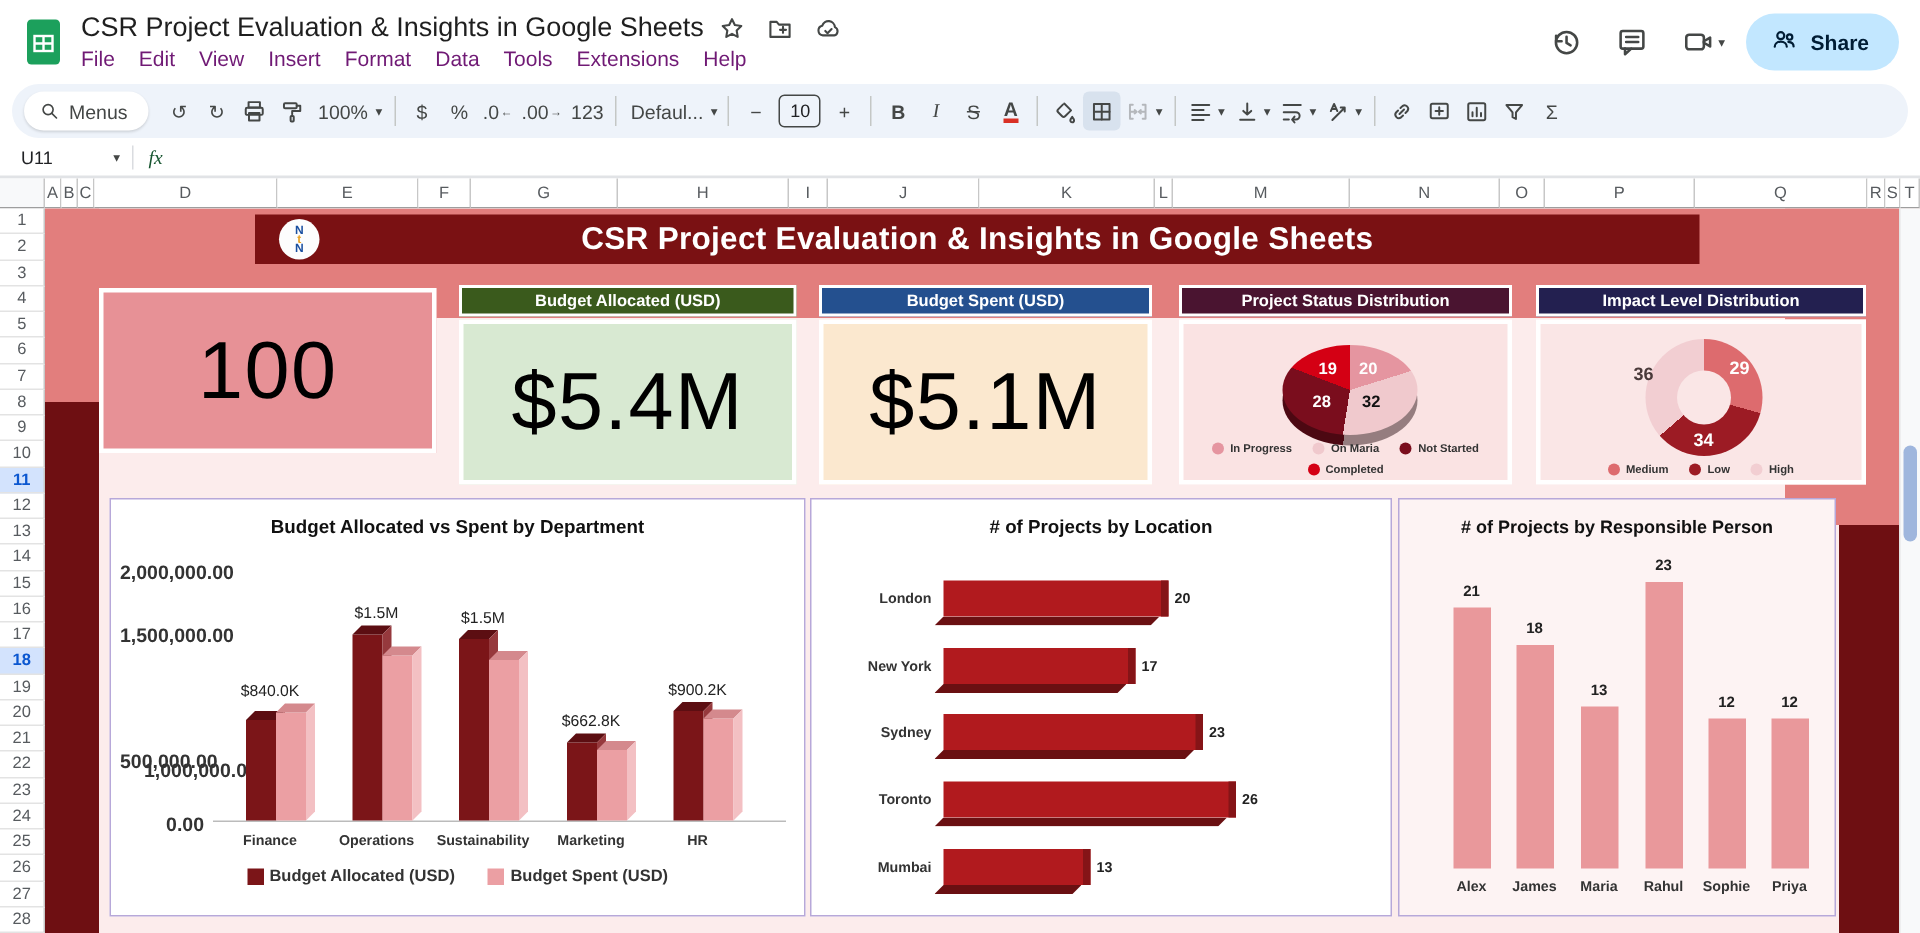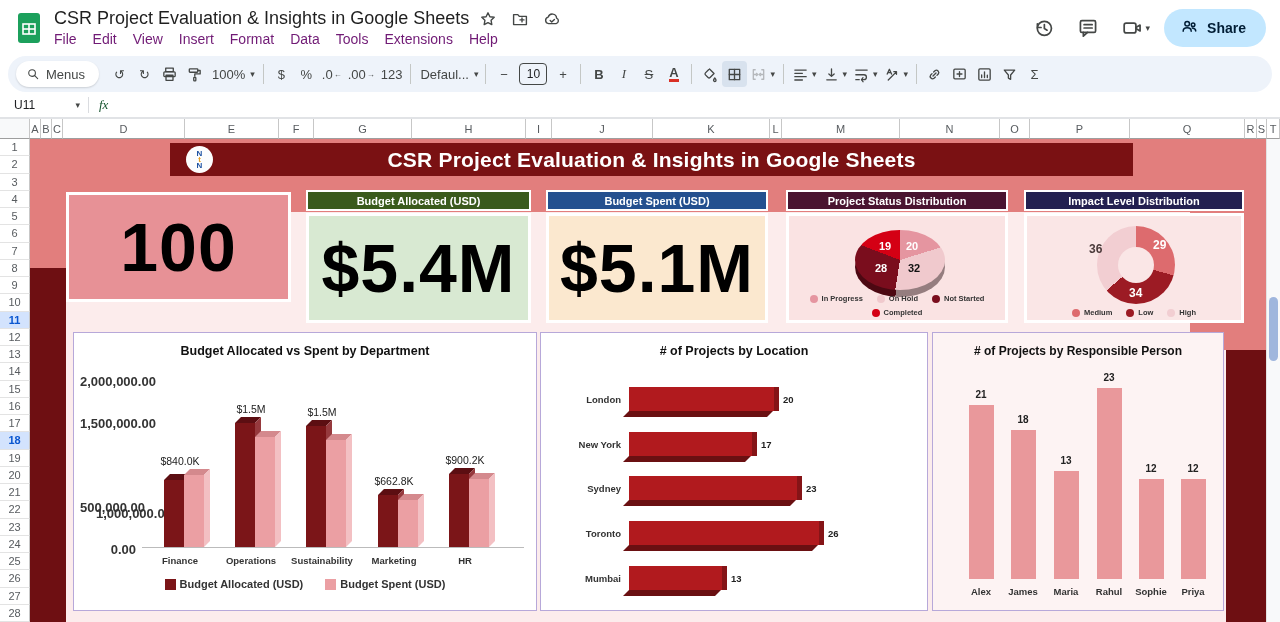--- a/index.html
+++ b/index.html
@@ -69,21 +69,21 @@
   .banner-title { color:#fff; font-weight:bold; font-size:21px; letter-spacing:.2px; }
   .banner-logo { position:absolute; left:16px; top:3px; width:27px; height:27px; border-radius:50%; background:#fdfdfd;
     display:flex; flex-direction:column; align-items:center; justify-content:center; line-height:6px; }
   .banner-logo span { font-size:8px; font-weight:bold; }
 
   .card { position:absolute; top:51px; }
   .card-h { height:21px; border:2px solid #fff; display:flex; align-items:center; justify-content:center;
     color:#fff; font-weight:bold; font-size:11px; }
   .card-b { margin-top:2px; height:110px; border:3px solid #fff; position:relative;
     display:flex; align-items:center; justify-content:center; }
-  .kpi-val { font-size:68px; font-weight:bold; color:#000; letter-spacing:1px; }
+  .kpi-val { font-size:54px; font-weight:normal; color:#000; letter-spacing:1px; }
 
   .legend-row { position:absolute; width:100%; display:flex; justify-content:center; gap:14px; }
   .lg-it { display:flex; align-items:center; gap:4px; font-size:7.5px; font-weight:bold; color:#333; }
   .lg-dot { width:8px; height:8px; border-radius:50%; }
   .lg-sq { width:11px; height:11px; }
 
   .panel { position:absolute; top:193px; height:279px; background:#fff; border:1px solid #b7a8d9; }
   .panel-title { position:absolute; top:11px; width:100%; text-align:center; font-weight:bold; font-size:12.5px; color:#111; }
   .abs { position:absolute; }
   .ytick { position:absolute; font-size:13px; font-weight:bold; color:#333; text-align:right; width:56px; }
@@ -463,21 +463,21 @@
               <div class="pie-num" style="left: 119px; top: 46px; color: rgb(17, 17, 17);">32</div>
               <div class="pie-num" style="left: 86px; top: 46px; color: rgb(255, 255, 255);">28</div>
               <div class="pie-num" style="left: 90px; top: 24px; color: rgb(255, 255, 255);">19</div>
               <div class="legend-row" style="top: 78px;">
                 <div class="lg-it">
                   <span class="lg-dot" style="background:#e595a0"></span>
                   <span>In Progress</span>
                 </div>
                 <div class="lg-it">
                   <span class="lg-dot" style="background:#f0c9cd"></span>
-                  <span>On Hold</span>
+                  <span>On Maria</span>
                 </div>
                 <div class="lg-it">
                   <span class="lg-dot" style="background:#7a0d1d"></span>
                   <span>Not Started</span>
                 </div>
               </div>
               <div class="legend-row" style="top: 92px;">
                 <div class="lg-it">
                   <span class="lg-dot" style="background:#d40014"></span>
                   <span>Completed</span>

